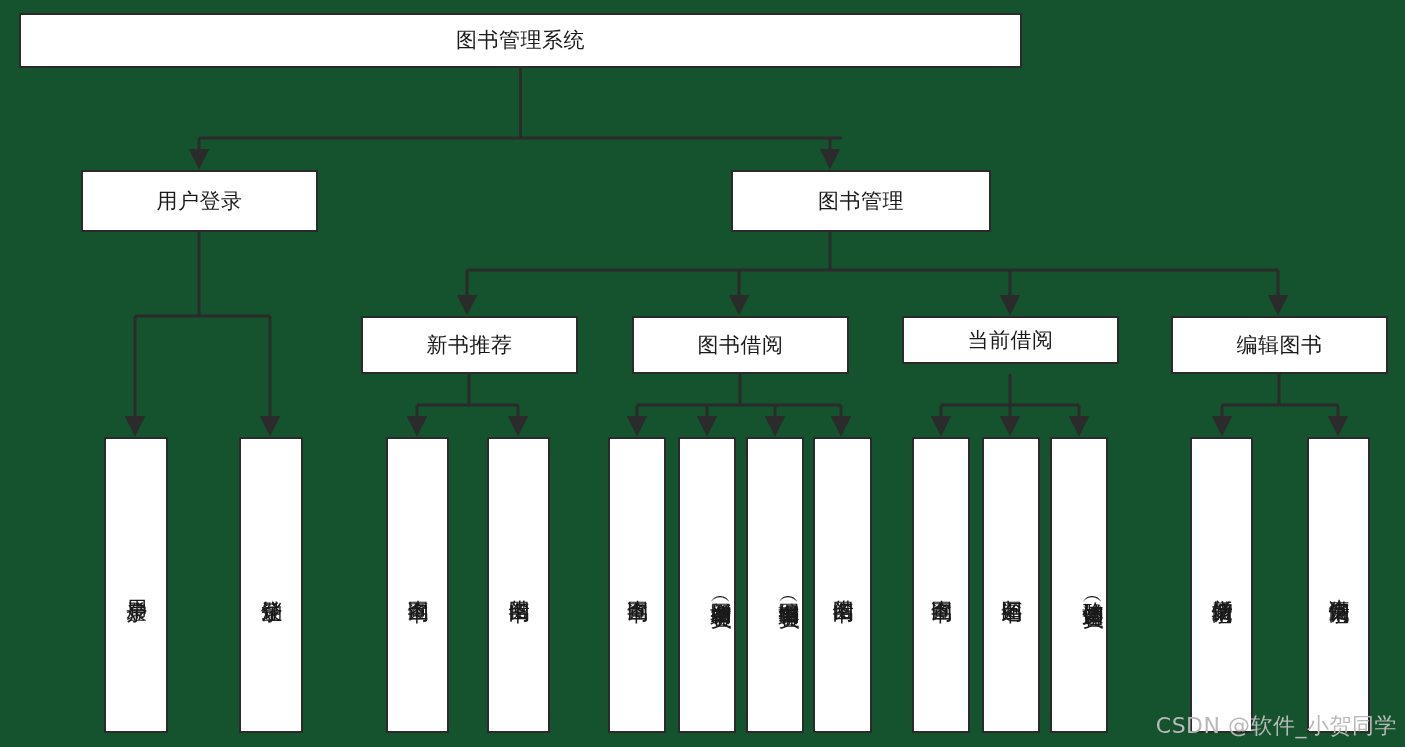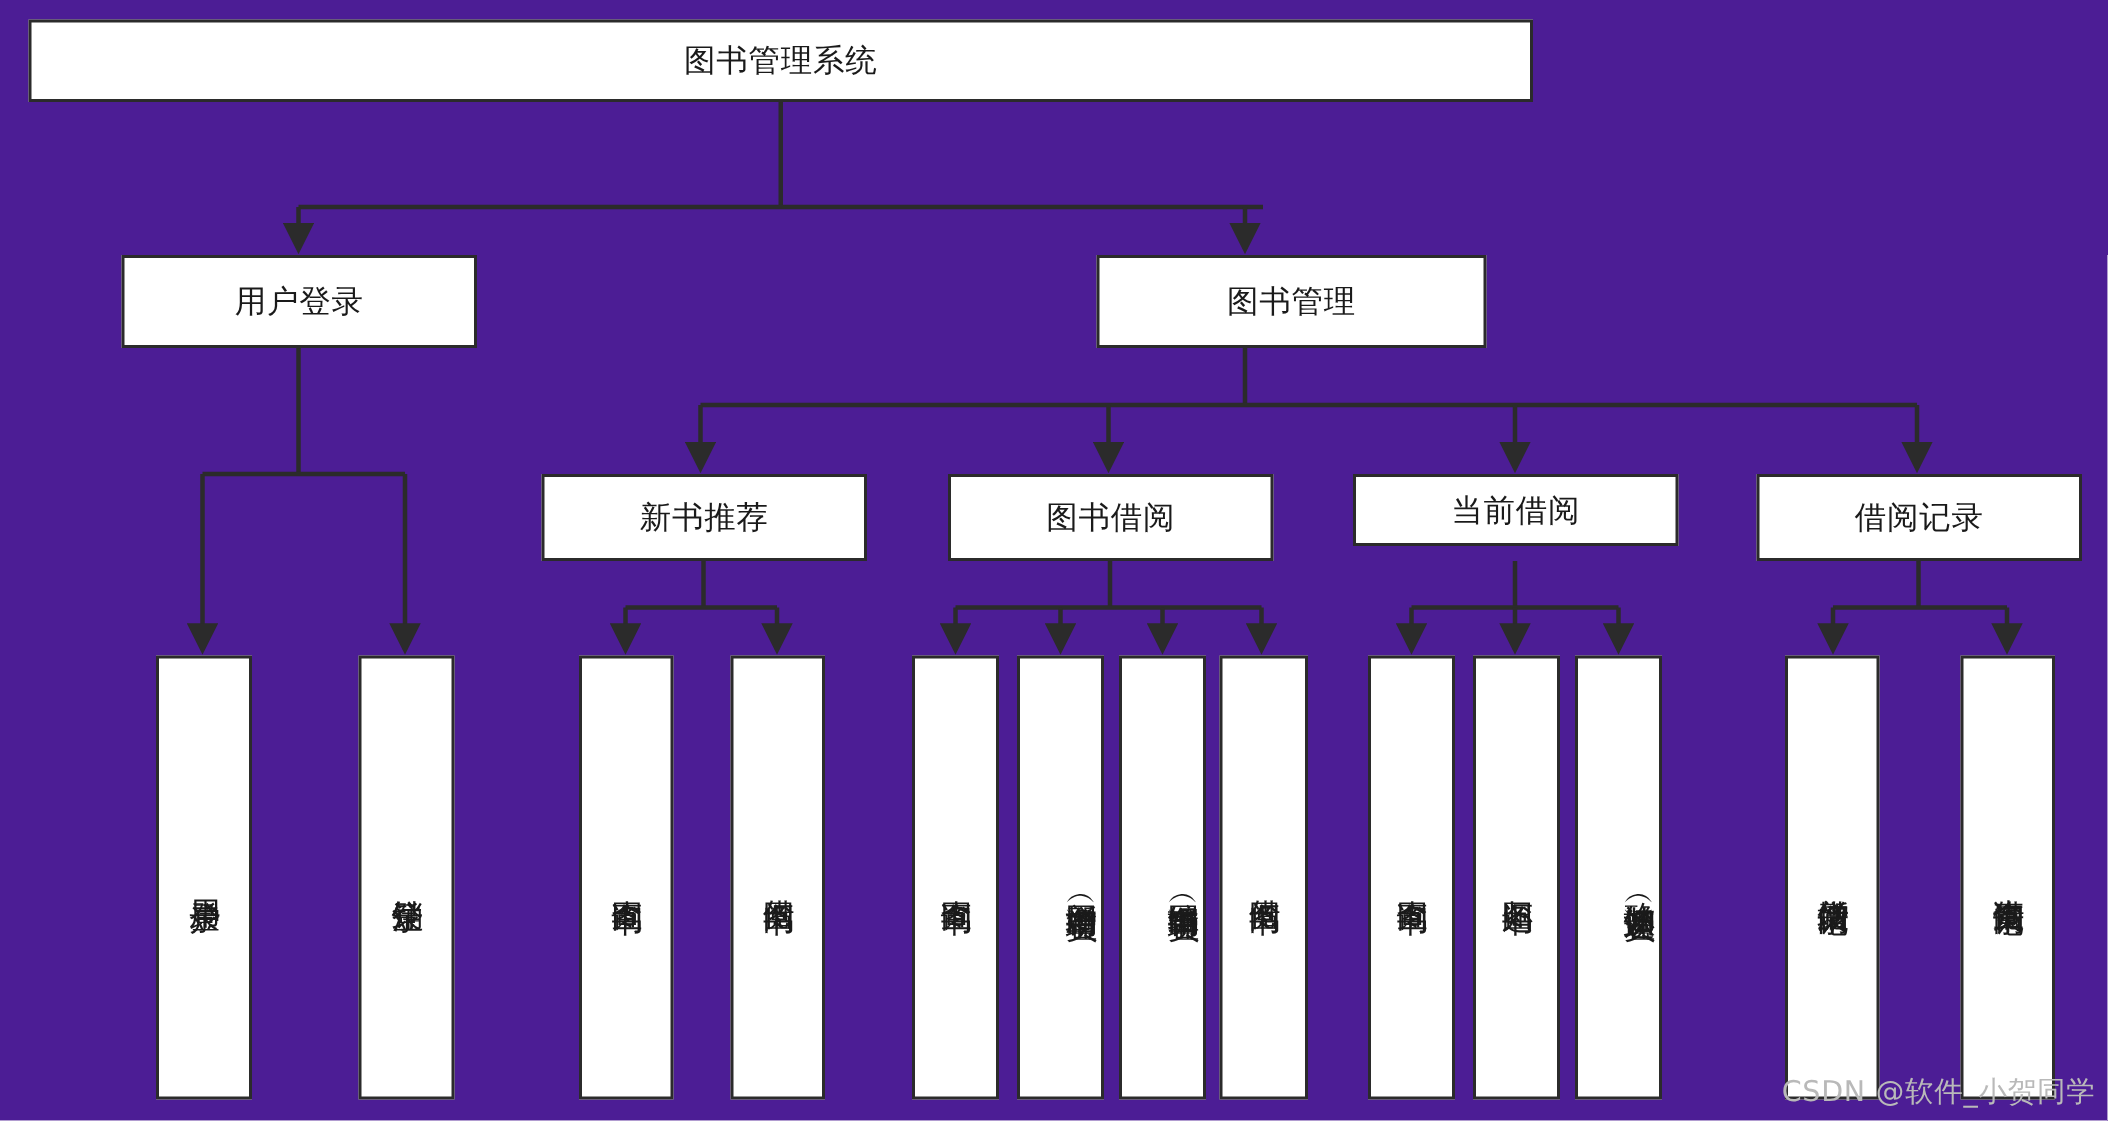--- a/index.html
+++ b/index.html
@@ -8,21 +8,21 @@
     padding: 0;
     background: #ffffff;
   }
   body {
     font-family: "DejaVu Sans", "Liberation Sans", sans-serif;
   }
   #diagram-root {
     position: relative;
     width: 1405px;
     height: 747px;
-    background: #4c1d95;
+    background: #14532d;
     overflow: hidden;
   }
   #edge-layer {
     position: absolute;
     left: 0;
     top: 0;
     width: 1405px;
     height: 747px;
     pointer-events: none;
   }
@@ -55,21 +55,21 @@
     white-space: normal;
   }
   .node-v.mid {
     align-items: center;
     padding-top: 0;
   }
   #watermark {
     position: absolute;
     right: 8px;
     bottom: 6px;
-    font-size: 19px;
+    font-size: 22px;
     color: #b9b9b9;
     letter-spacing: 0.5px;
     z-index: 5;
     white-space: nowrap;
   }
 </style>
 </head>
 <body>
 
 <div id="diagram-root">
@@ -125,21 +125,21 @@
   </svg>
 
   <div class="node node-h" style="left:19px; top:13px; width:1003px; height:55px;">图书管理系统</div>
 
   <div class="node node-h" style="left:81px; top:170px; width:237px; height:62px;">用户登录</div>
   <div class="node node-h" style="left:731px; top:170px; width:260px; height:62px;">图书管理</div>
 
   <div class="node node-h" style="left:632px; top:316px; width:217px; height:58px;">图书借阅</div>
   <div class="node node-h" style="left:361px; top:316px; width:217px; height:58px;">新书推荐</div>
   <div class="node node-h" style="left:902px; top:316px; width:217px; height:48px;">当前借阅</div>
-  <div class="node node-h" style="left:1171px; top:316px; width:217px; height:58px;">借阅记录</div>
+  <div class="node node-h" style="left:1171px; top:316px; width:217px; height:58px;">编辑图书</div>
 
   <div class="node node-v mid" style="left:104px; top:437px; width:64px; height:296px;">用户登录</div>
   <div class="node node-v mid" style="left:239px; top:437px; width:64px; height:296px;">注销登录</div>
 
   <div class="node node-v mid" style="left:386px; top:437px; width:63px; height:296px;">查询图书</div>
   <div class="node node-v mid" style="left:487px; top:437px; width:63px; height:296px;">借阅图书</div>
 
   <div class="node node-v mid" style="left:608px; top:437px; width:58px; height:296px;">查询图书</div>
   <div class="node node-v" style="left:678px; top:437px; width:58px; height:296px;">新增图书（管理员）</div>
   <div class="node node-v" style="left:746px; top:437px; width:58px; height:296px;">编辑图书（管理员）</div>

